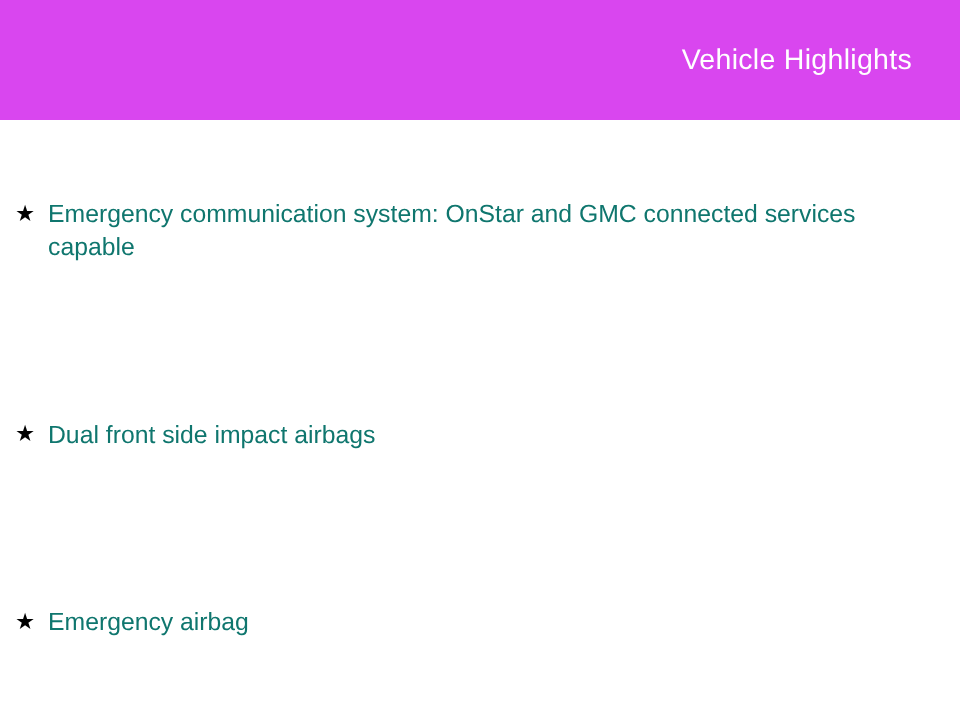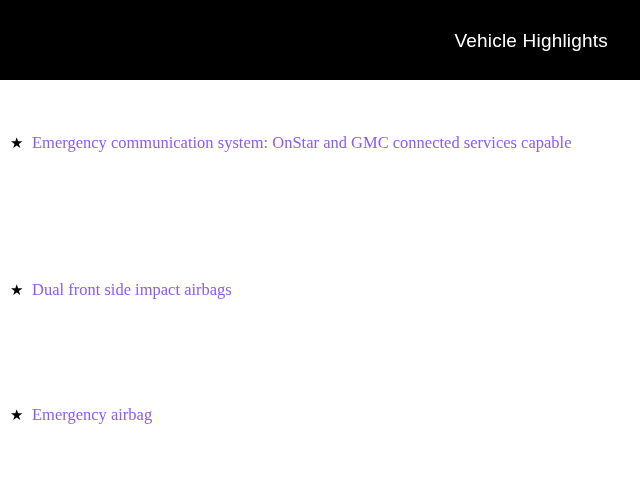--- a/index.html
+++ b/index.html
@@ -18,21 +18,21 @@
     width: 640px;
     height: 480px;
     background: #ffffff;
   }
   .header-bar {
     position: absolute;
     left: 0;
     top: 0;
     width: 640px;
     height: 80px;
-    background: #000000;
+    background: #d946ef;
   }
   .header-title {
     position: absolute;
     right: 32px;
     top: 29px;
     color: #ffffff;
     font-size: 19px;
     line-height: 23px;
     letter-spacing: 0.2px;
     white-space: nowrap;
@@ -57,25 +57,24 @@
   .bullet-mark {
     flex: 0 0 auto;
     width: 22px;
     color: #000000;
     font-size: 15px;
     line-height: 22px;
     text-align: left;
   }
   .bullet-text {
     flex: 1 1 auto;
-    color: #8b5cf6;
+    color: #0f766e;
     font-size: 16.5px;
     line-height: 22px;
     max-width: 545px;
-    font-family: Liberation Serif, serif;
   }
 </style>
 </head>
 <body>
 
 <div class="page">
 
   <div class="header-bar">
     <div class="header-title">Vehicle Highlights</div>
   </div>

